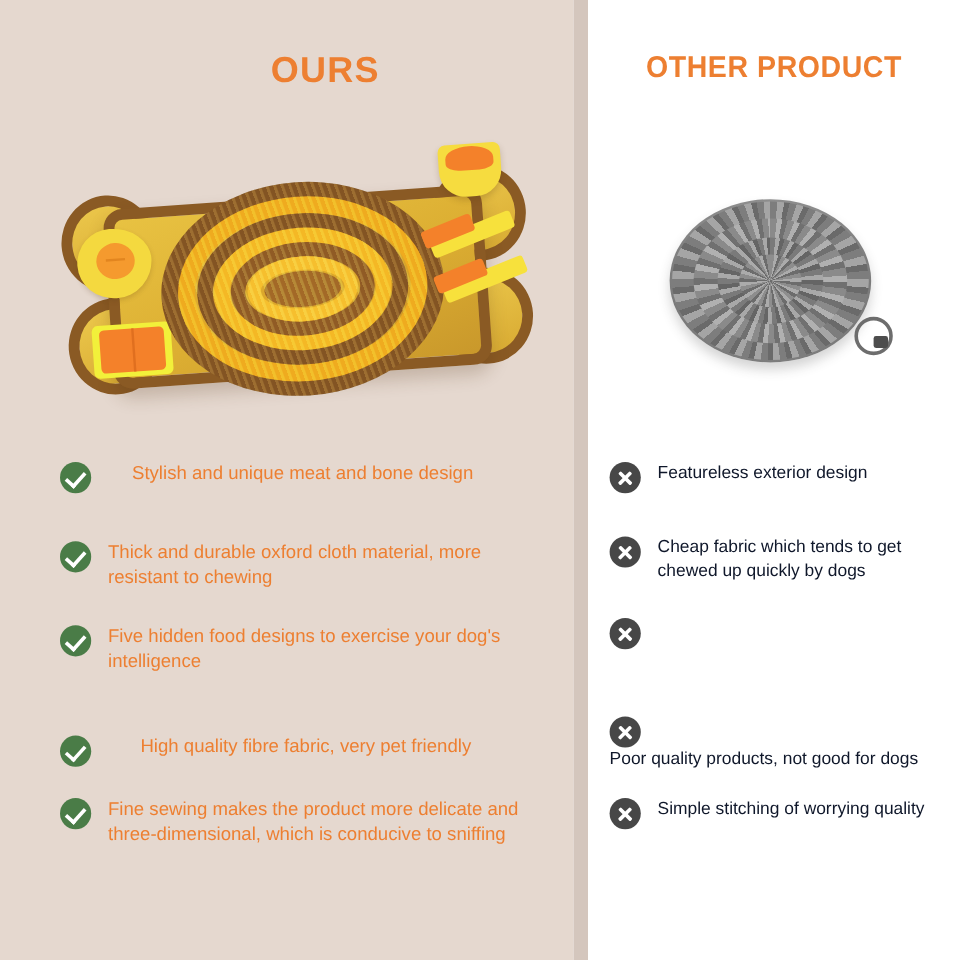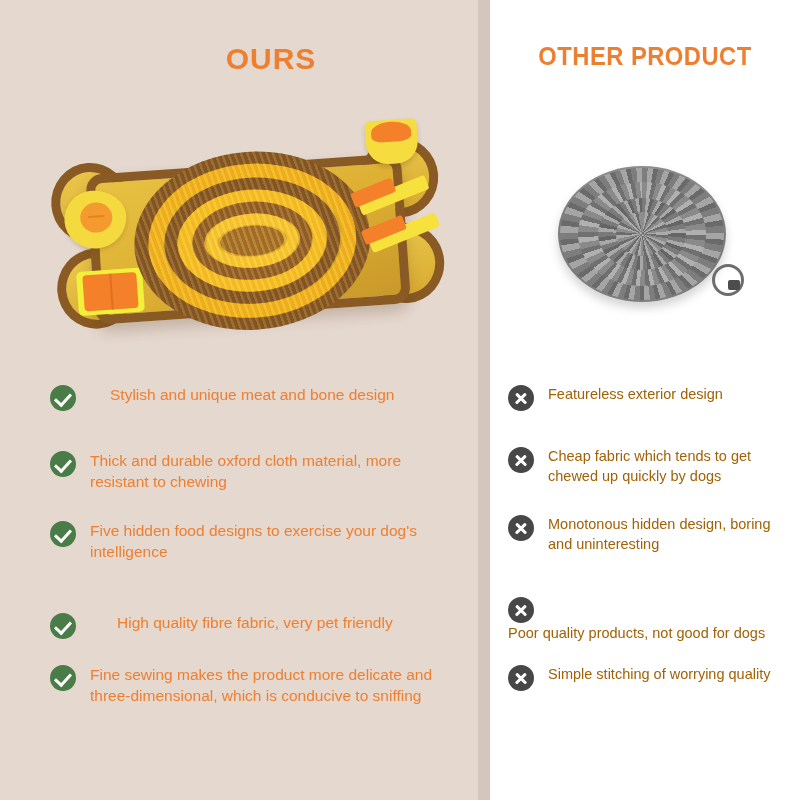--- a/index.html
+++ b/index.html
@@ -339,21 +339,21 @@
 
   .item-text {
     font-size: 15.5px;
     line-height: 1.38;
   }
   .list-left .item-text {
     color: #ed7f31;
     font-size: 15.5px;
   }
   .list-right .item-text {
-    color: #a16207;
+    color: #0f172a;
     font-size: 14.5px;
   }
 </style>
 </head>
 <body>
 
 <div id="page">
 
   <div class="panel-left"></div>
   <div class="panel-divider"></div>
@@ -436,21 +436,20 @@
     <div class="item" style="top:0px;">
       <span class="icon icon-cross"></span>
       <span class="item-text">Featureless exterior design</span>
     </div>
     <div class="item" style="top:62px;">
       <span class="icon icon-cross"></span>
       <span class="item-text">Cheap fabric which tends to get chewed up quickly by dogs</span>
     </div>
     <div class="item" style="top:130px;">
       <span class="icon icon-cross"></span>
-      <span class="item-text">Monotonous hidden design, boring and uninteresting</span>
     </div>
     <div class="item" style="top:212px;flex-direction:column;">
       <span class="icon icon-cross"></span>
       <span class="item-text">Poor quality products, not good for dogs</span>
     </div>
     <div class="item" style="top:280px;">
       <span class="icon icon-cross"></span>
       <span class="item-text">Simple stitching of worrying quality</span>
     </div>
   </div>

